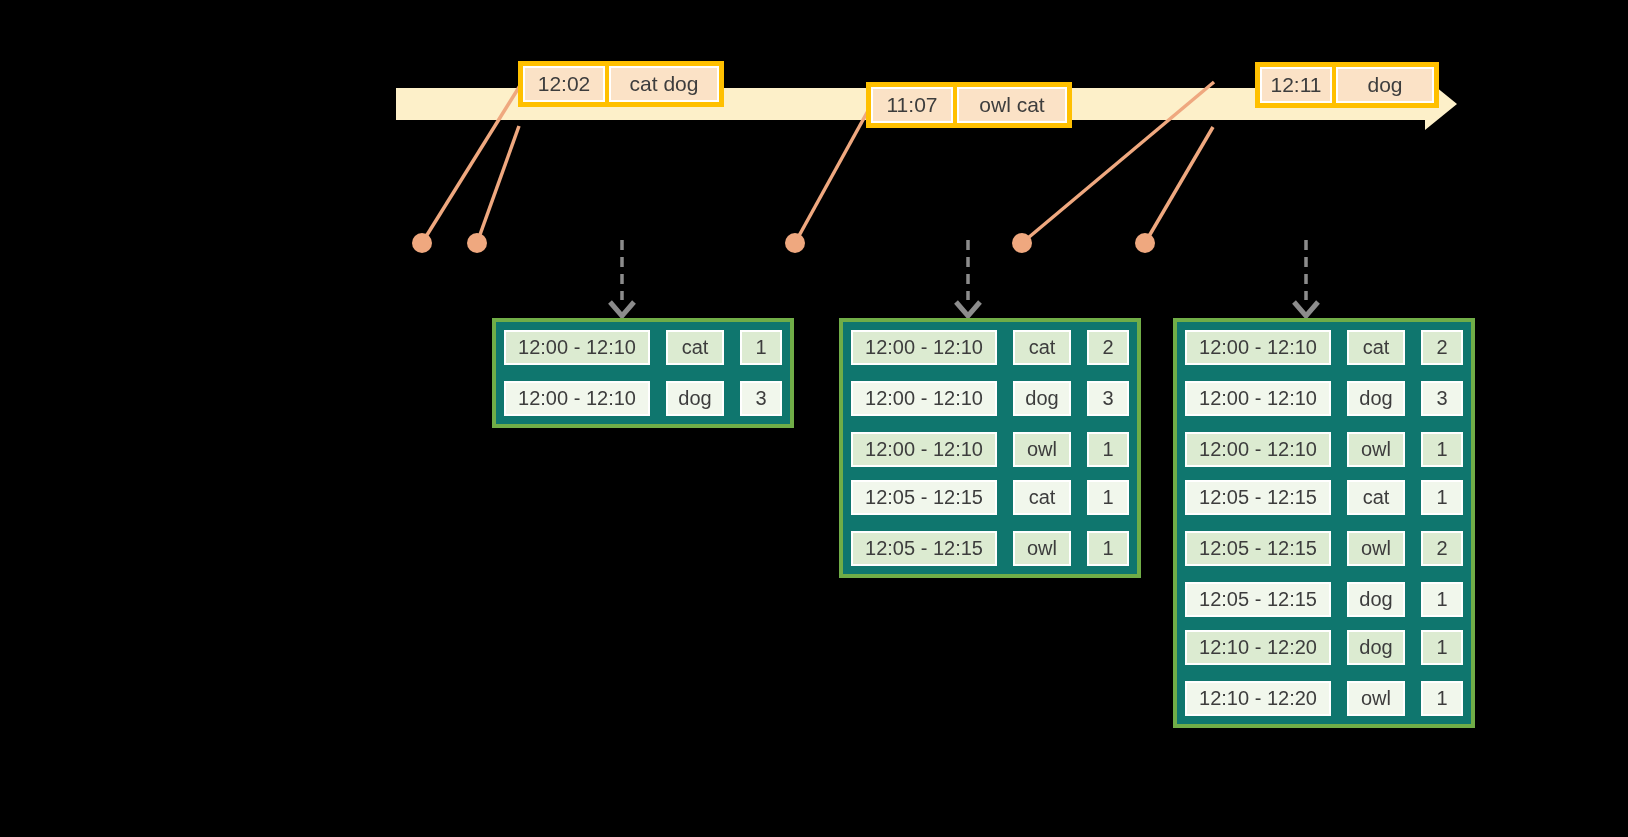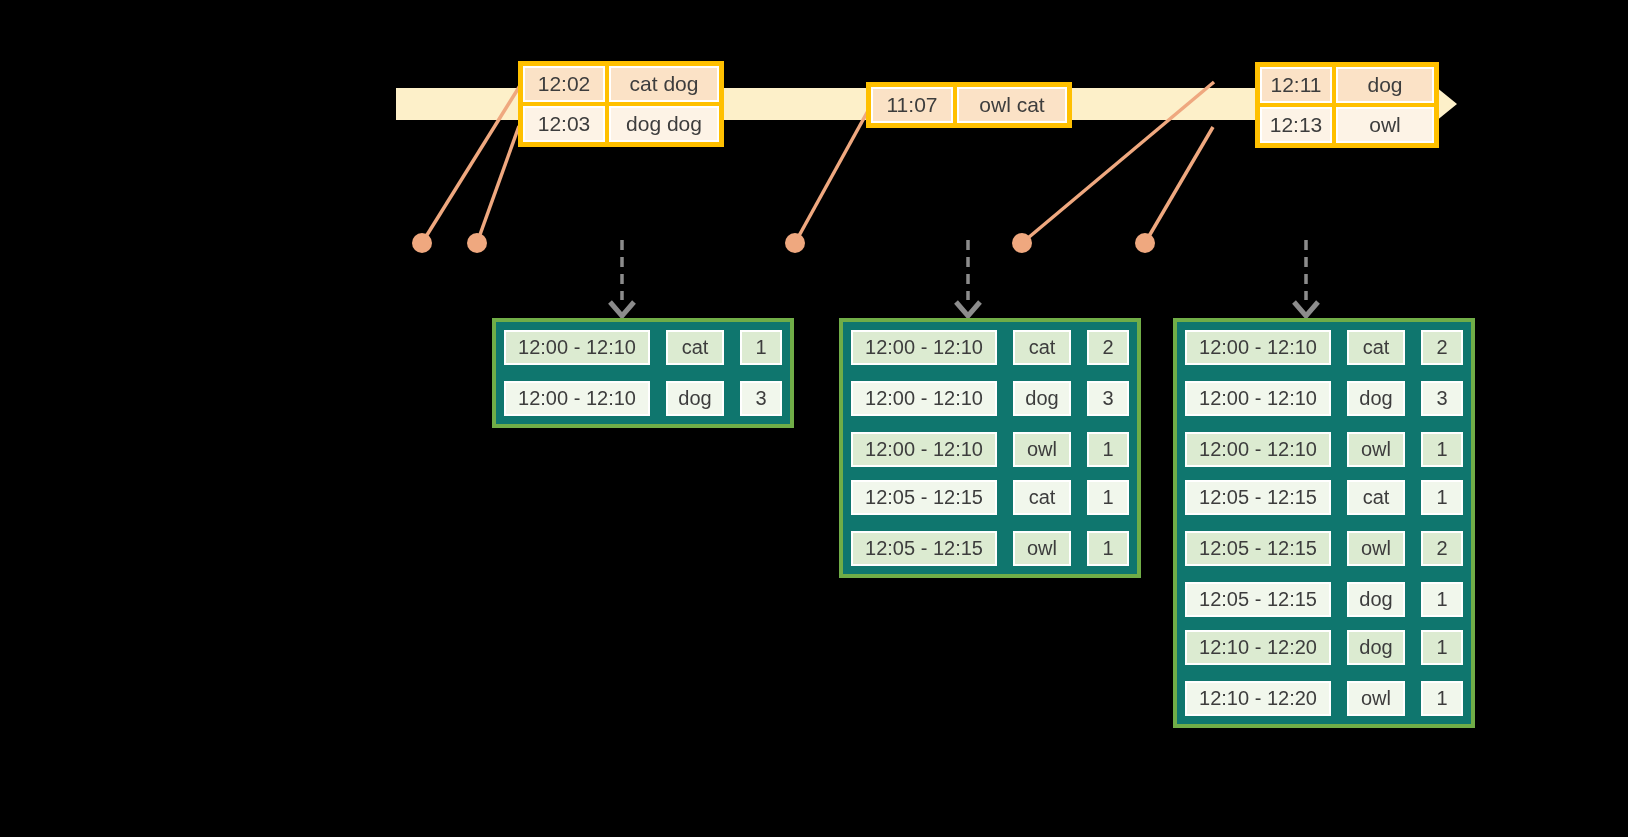--- a/index.html
+++ b/index.html
@@ -94,46 +94,38 @@
     <polyline points="1294,302 1306,316 1318,302" fill="none" stroke-width="5" stroke="#8c8c8c"></polyline>
   </g>
 </svg>
 
 <table class="ebox" style="left:518px; top:61px;">
   <tbody>
       <tr class="dark">
     <td class="t">12:02</td>
     <td class="w">cat dog</td>
   </tr>
-  <tr class="light">
-    <td class="t">12:03</td>
-    <td class="w">dog dog</td>
-  </tr>
 </tbody>
   </table>
 
 <table class="ebox" style="left:866px; top:82px;">
   <tbody>
       <tr class="dark">
     <td class="t">11:07</td>
     <td class="w">owl cat</td>
   </tr>
 </tbody>
   </table>
 
 <table class="ebox small" style="left:1211px; top:62px;margin-left:44px;">
   <tbody>
       <tr class="dark">
     <td class="t">12:11</td>
     <td class="w">dog</td>
   </tr>
-  <tr class="light">
-    <td class="t">12:13</td>
-    <td class="w">owl</td>
-  </tr>
 </tbody>
   </table>
 
 <table class="rtable" style="left:492px; top:318px;">
   <tbody>
       <tr class="dark">
     <td class="win">12:00 - 12:10</td>
     <td class="word">cat</td>
     <td class="cnt">1</td>
   </tr>

